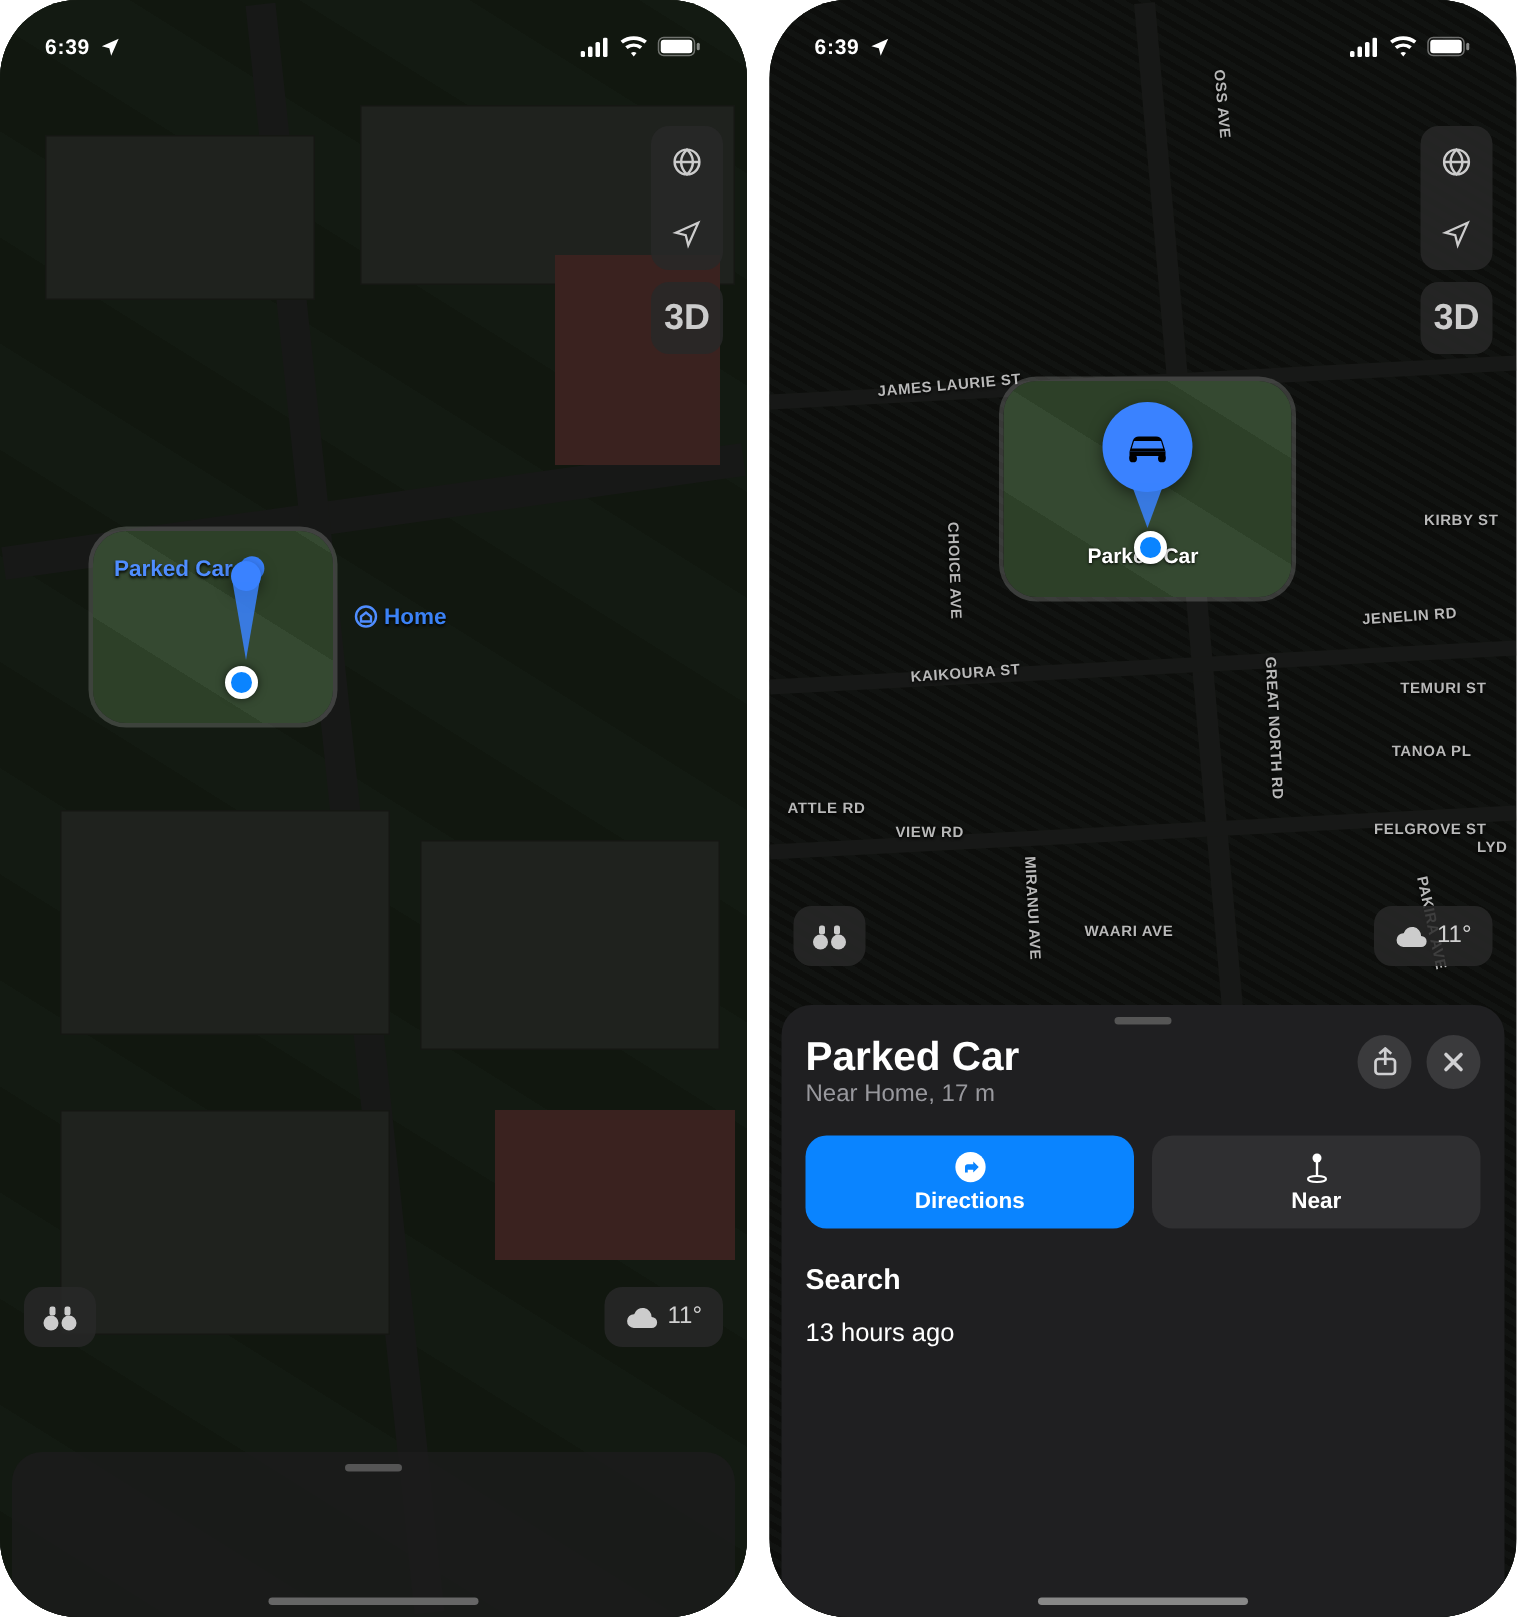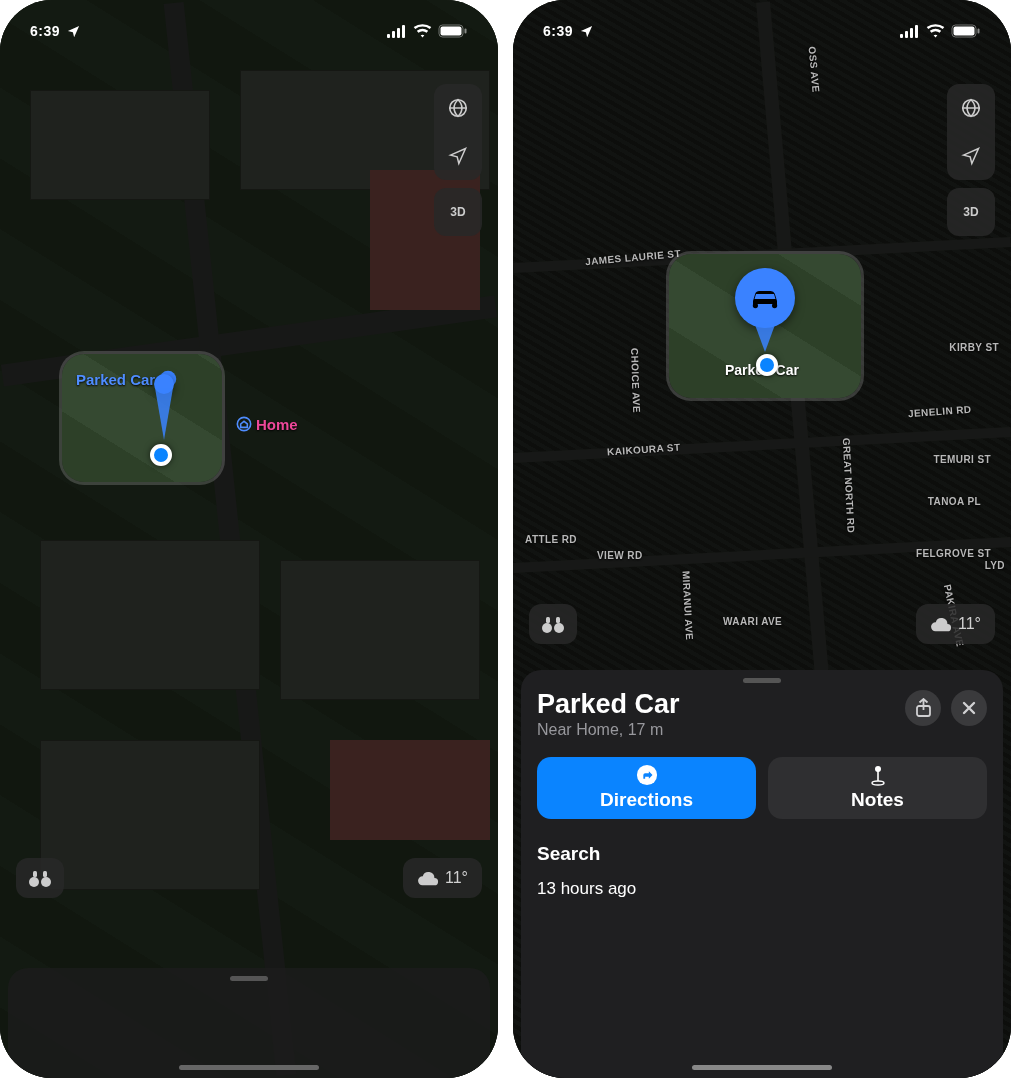--- a/index.html
+++ b/index.html
@@ -16,21 +16,21 @@
   .map-bg{position:absolute;inset:0}
   .dim{position:absolute;inset:0;background:rgba(0,0,0,.45)}
 
   
   .status-bar{position:absolute;top:0;left:0;right:0;height:54px;display:flex;justify-content:space-between;align-items:center;padding:8px 30px 0;color:#fff;font-size:14px;font-weight:600;z-index:50}
   .status-left{display:flex;align-items:center;gap:6px;letter-spacing:.5px}
   .status-right{display:flex;align-items:center;gap:6px}
 
   
   .controls{position:absolute;right:16px;top:84px;display:flex;flex-direction:column;gap:8px;z-index:20}
-  .ctrl{width:48px;height:48px;background:rgba(40,40,40,.85);border-radius:12px;display:flex;align-items:center;justify-content:center;color:#ccc;font-size:12px;font-weight:600}
+  .ctrl{width:48px;height:48px;background:rgba(40,40,40,.85);border-radius:12px;display:flex;align-items:center;justify-content:center;color:#ccc;font-size:24px;font-weight:600}
   .ctrl.double{height:96px;flex-direction:column;gap:0}
   .ctrl.double .half{flex:1;display:flex;align-items:center;justify-content:center}
 
   
   .chip{position:absolute;height:40px;padding:0 14px;background:rgba(40,40,40,.85);border-radius:12px;display:flex;align-items:center;justify-content:center;color:#d0d0d0;gap:6px;z-index:20;font-size:16px}
 
   
   .search-sheet{position:absolute;left:8px;right:8px;bottom:0;height:110px;background:rgba(28,28,28,.78);border-top-left-radius:20px;border-top-right-radius:20px;z-index:25;padding:18px 14px 0}
   .grabber{width:38px;height:5px;background:#555;border-radius:3px;position:absolute;top:8px;left:50%;transform:translateX(-50%)}
   .search-row{display:flex;align-items:center;gap:12px;margin-top:4px}
@@ -58,21 +58,21 @@
   .street{position:absolute;color:#b8b8b8;font-size:10px;font-weight:600;letter-spacing:.4px;text-transform:uppercase;white-space:nowrap;text-shadow:0 1px 2px #000;z-index:6}
 
   
   .detail-sheet{position:absolute;left:8px;right:8px;bottom:0;top:670px;background:#1f1f21;border-top-left-radius:20px;border-top-right-radius:20px;z-index:30;padding:14px 16px 0;color:#fff;overflow:hidden}
   .ds-head{display:flex;align-items:flex-start;gap:10px}
   .ds-title{font-size:27px;font-weight:700;line-height:1.1}
   .ds-sub{color:var(--gray-text);font-size:16px;margin-top:1px}
   .ds-head .spacer{flex:1}
   .round-btn{width:36px;height:36px;border-radius:18px;background:#3a3a3c;display:flex;align-items:center;justify-content:center;color:#cfcfd2}
   .btn-row{display:flex;gap:12px;margin-top:18px}
-  .big-btn{flex:1;height:62px;border-radius:14px;display:flex;flex-direction:column;align-items:center;justify-content:center;gap:3px;font-size:19px;font-weight:600}
+  .big-btn{flex:1;height:62px;border-radius:14px;display:flex;flex-direction:column;align-items:center;justify-content:center;gap:3px;font-size:15px;font-weight:600}
   .big-btn.primary{background:var(--blue);color:#fff}
   .big-btn.secondary{background:#2f2f31;color:#fff}
   .section-h{font-size:19px;font-weight:700;margin-top:24px}
   .detail-row{margin-top:14px;padding:0 0 14px;border-bottom:1px solid #3a3a3c}
   .detail-row:last-child{border-bottom:none}
   .detail-label{color:var(--gray-text);font-size:15px}
   .detail-value{color:#fff;font-size:17px;margin-top:2px}
   .detail-value.placeholder{color:var(--gray-text)}
 
   
@@ -118,21 +118,21 @@
           <circle cx="12" cy="12" r="11" fill="#3a82ff"></circle>
           <path fill="#fff" d="M6 14h12l-1.2-3.5c-.3-.9-1.1-1.5-2-1.5H9.2c-.9 0-1.7.6-2 1.5L6 14zm1.8 1.5a1.3 1.3 0 100 2.6 1.3 1.3 0 000-2.6zm8.4 0a1.3 1.3 0 100 2.6 1.3 1.3 0 000-2.6z" transform="scale(.65) translate(6 4)"></path>
         </svg>
     </span>
   </div>
   <div class="car-pin" style="left:154px;top:374px">
     <div class="head" style="width:20px;height:20px"></div>
     <div class="beam" style="border-left-width:9px;border-right-width:9px;border-top-width:52px"></div>
   </div>
   <div class="bluedot" style="left:150px;top:444px"></div>
-  <div class="map-label" style="left:236px;top:414px;color:#ec4899">
+  <div class="map-label" style="left:236px;top:401px;color:#3b82f6">
     <span>
       <svg width="16" height="16" viewBox="0 0 24 24" fill="none" stroke="#4f8dff" stroke-width="2.4">
           <circle cx="12" cy="12" r="10"></circle>
           <path d="M7 12l5-4 5 4v5H7z"></path>
         </svg>
     </span>
     <span style="display:block;margin-top:2px">Home</span>
   </div>
 
   <div class="status-bar">
@@ -374,21 +374,21 @@
         <span>Directions</span>
       </div>
       <div class="big-btn secondary">
         <span>
             <svg width="20" height="22" viewBox="0 0 20 22" fill="#fff">
               <circle cx="10" cy="5" r="3"></circle>
               <rect x="9.2" y="7" width="1.6" height="10"></rect>
               <ellipse cx="10" cy="19" rx="6" ry="2" fill="none" stroke="#fff" stroke-width="1.4"></ellipse>
             </svg>
           </span>
-        <span>Notes</span>
+        <span>Near</span>
       </div>
     </div>
 
     <div class="section-h">Search</div>
 
     <div class="detail-row">
       <div class="detail-value">13 hours ago</div>
     </div>
   </div>
 

